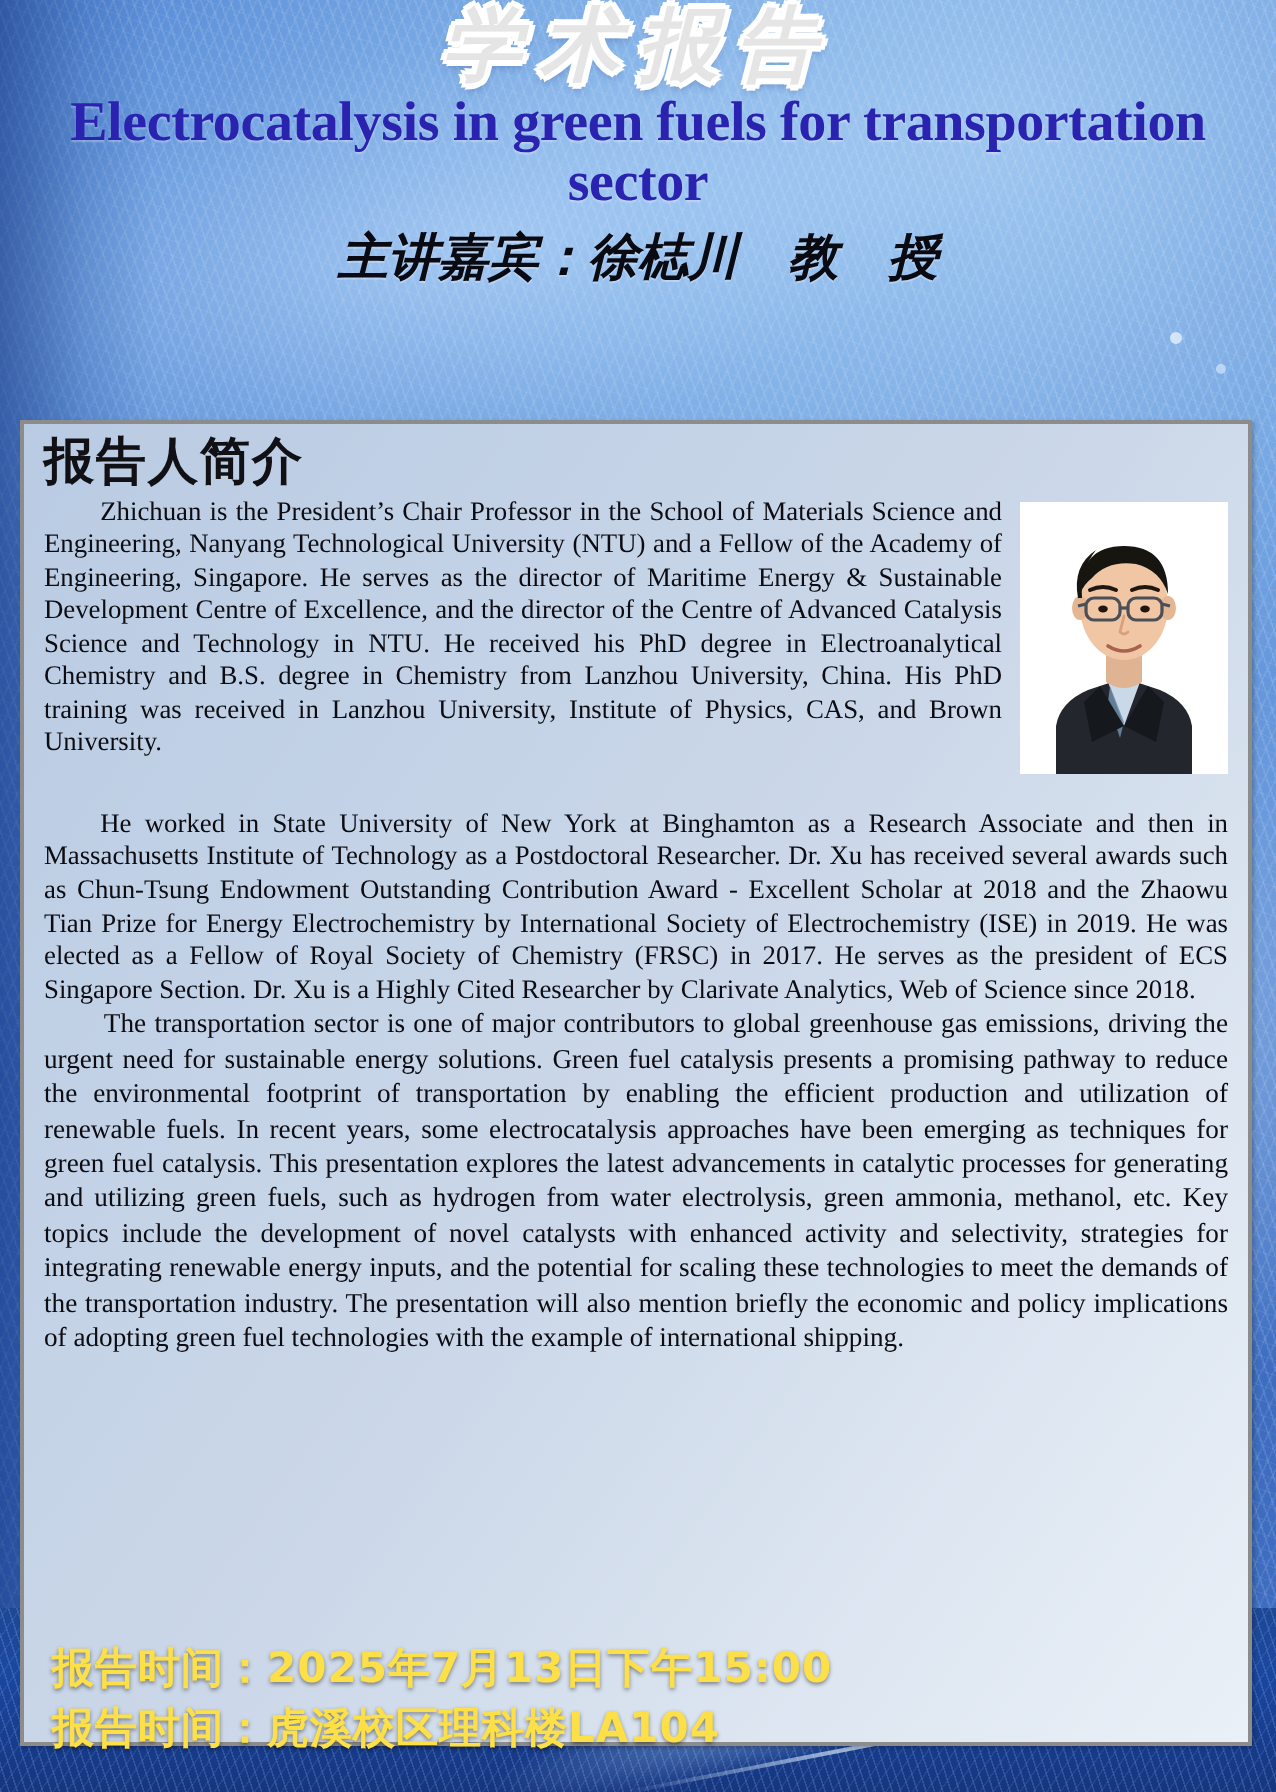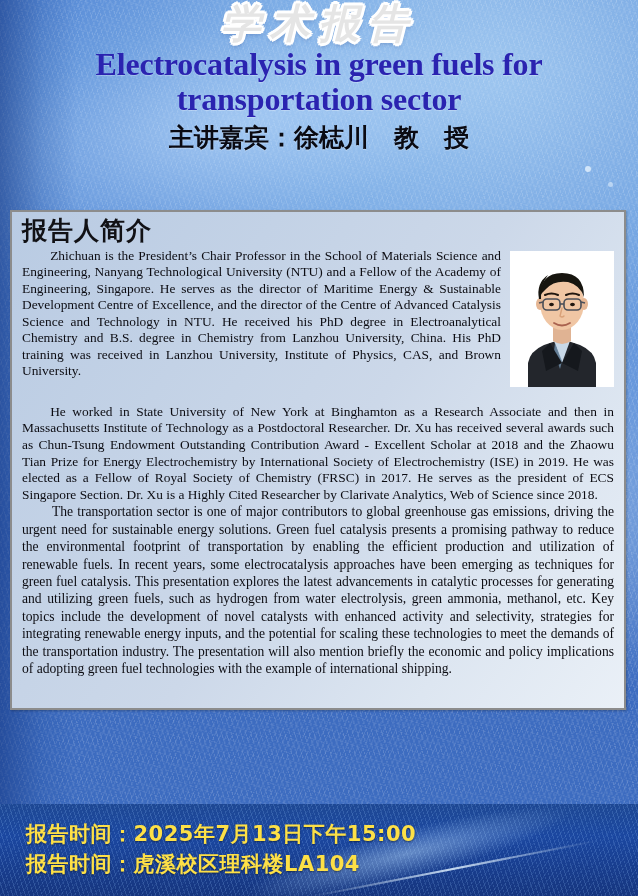--- a/index.html
+++ b/index.html
@@ -111,47 +111,48 @@
       -2px -2px 0 #ffffff,  2px -2px 0 #ffffff,
       -2px  2px 0 #ffffff,  2px  2px 0 #ffffff,
       -3px  0   0 #ffffff,  3px  0   0 #ffffff,
        0   -3px 0 #ffffff,  0    3px 0 #ffffff,
        0 3px 5px rgba(30,60,130,.45);
     line-height: 1.05;
   }
   .en-title {
     margin: 3px 0 0 0;
     font-family: "Liberation Serif", serif;
-    font-size: 32px;
+    font-size: 28px;
     font-weight: bold;
     color: #2a23b0;
     line-height: 1.08;
     letter-spacing: -0.2px;
     text-shadow: 0 1px 1px rgba(255,255,255,.30);
     padding: 0 14px;
   }
   .guest-lines {
     margin-top: 6px;
     font-family: "DejaVu Sans", sans-serif;
     color: #0a0a12;
     font-size: 25px;
     font-weight: bold;
     line-height: 1.30;
     text-shadow: 0 1px 0 rgba(255,255,255,.28);
+    font-style: italic;
   }
   .guest-line { white-space: pre; }
   .guest-line.second { padding-left: 44px; }
 
   
   .panel {
     position: absolute;
     left: 10px;
     top: 210px;
     width: 616px;
-    height: 500px;
+    height: 663px;
     box-sizing: border-box;
     border: 2px solid #8c8c8c;
     background: linear-gradient(125deg, #b9cbe3 0%, #c3d2e6 28%, #ccd8e9 52%, #dde6f1 78%, #eaf0f7 100%);
     box-shadow: 1px 1px 2px rgba(0,0,0,.25);
     padding: 4px 10px 6px 10px;
     overflow: hidden;
   }
   .section-head {
     font-family: "DejaVu Sans", sans-serif;
     font-size: 25px;

